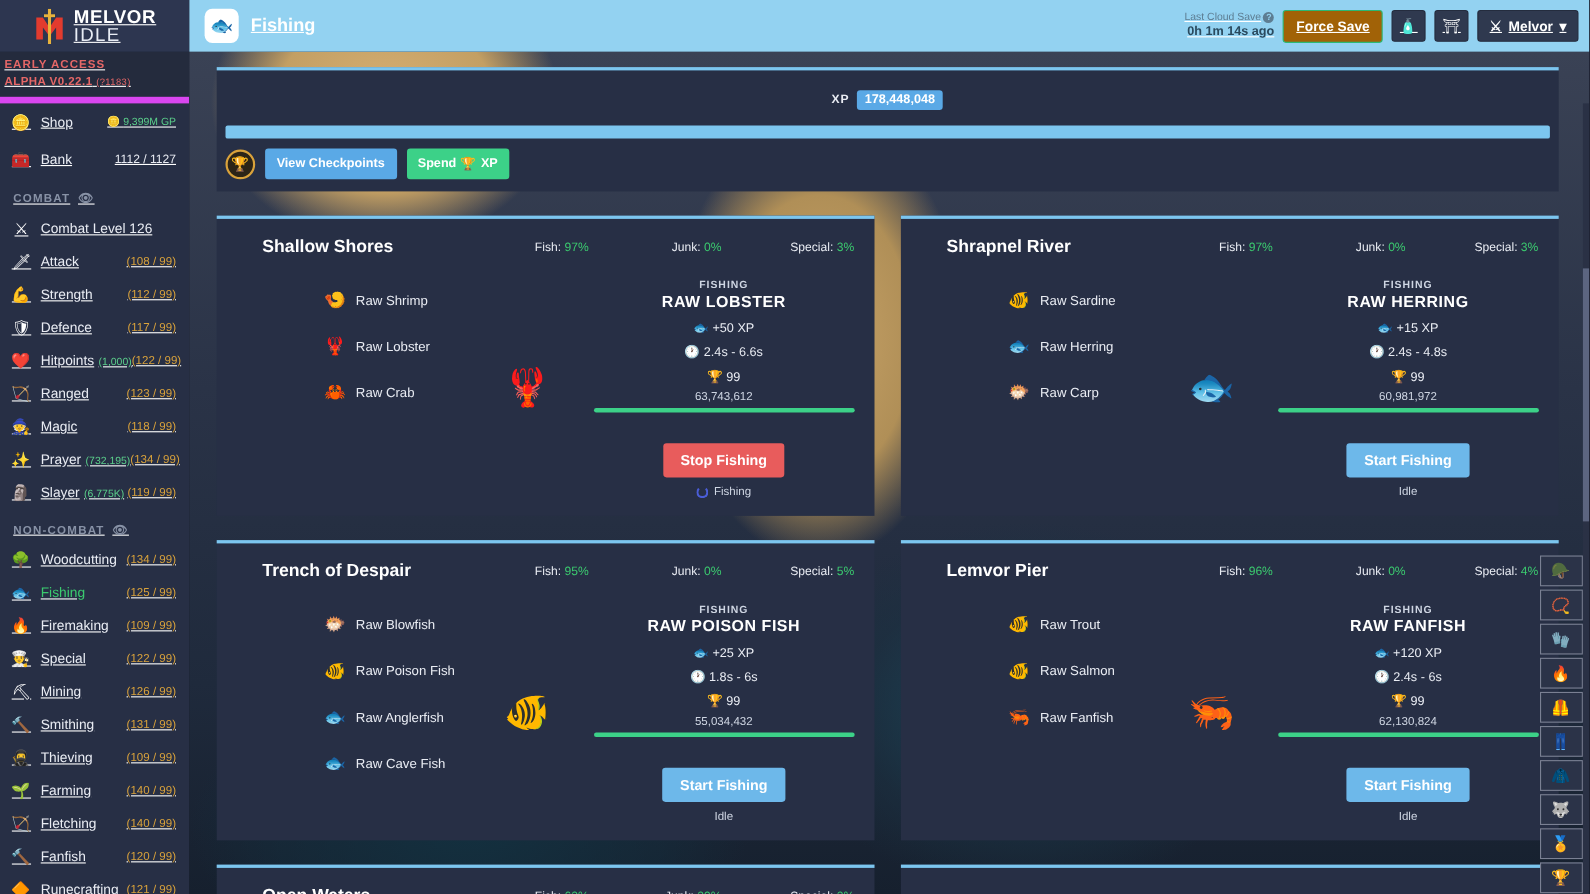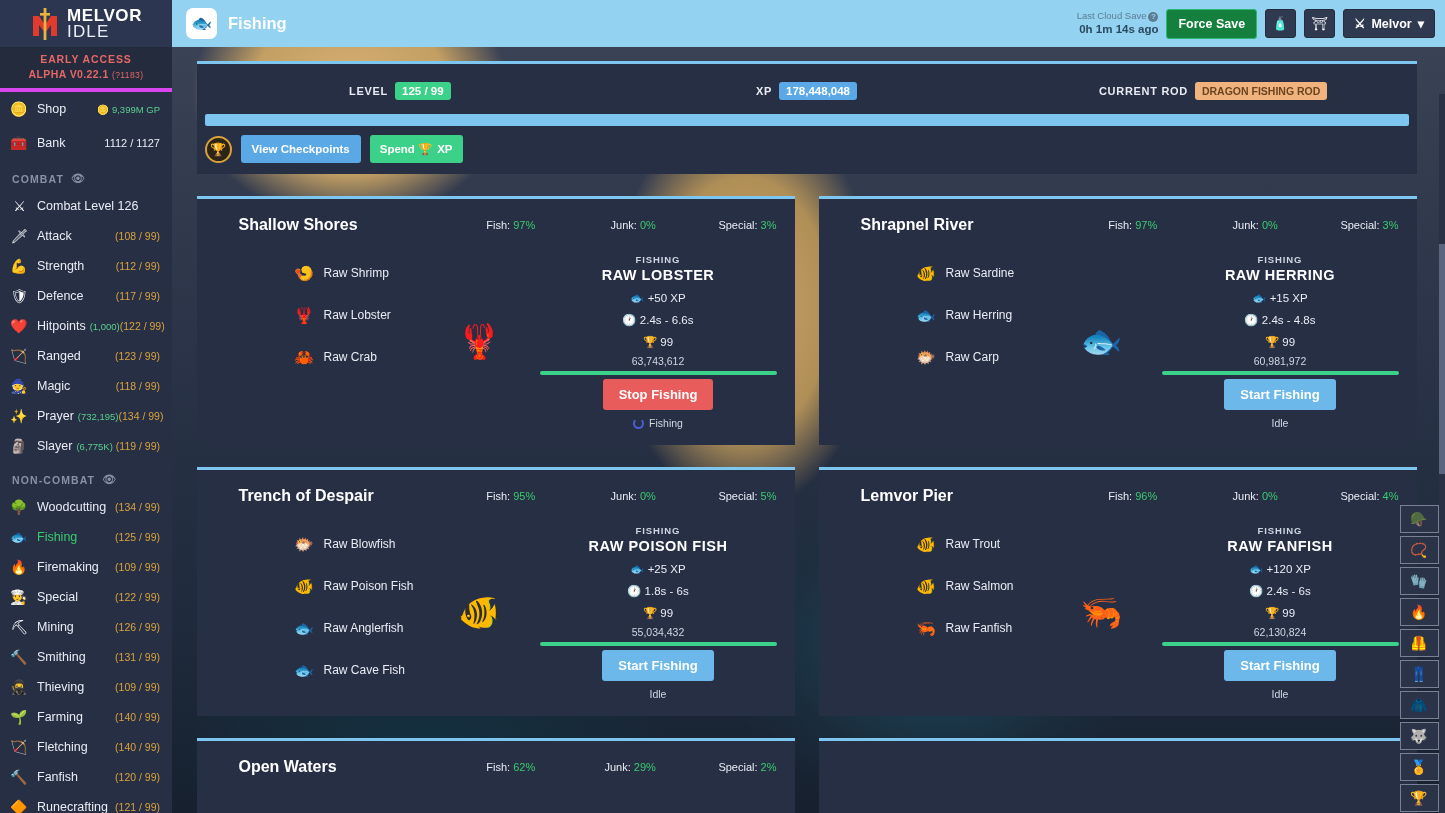--- a/index.html
+++ b/index.html
@@ -4,21 +4,21 @@
 <title>Melvor Idle - Fishing</title>
 <style>
   * { box-sizing: border-box; margin: 0; padding: 0; }
   html, body {
     width: 1445px; height: 813px;
     overflow: hidden;
     background: #1c2130;
     font-family: "Liberation Sans", sans-serif;
     color: #fff;
   }
-  .app { position: relative; width: 1445px; height: 646px; display: flex; }
+  .app { position: relative; width: 1445px; height: 646px; display: flex; text-decoration: underline; }
 
   
   .sidebar {
     width: 172px; height: 813px;
     background: #272f45;
     flex: 0 0 172px;
     position: relative;
     overflow: hidden;
   }
   .brand {
@@ -38,22 +38,21 @@
     font-size: 17px; font-weight: bold; letter-spacing: 0.6px; color: #fff;
     display: block;
   }
   .brand-text .l2 {
     font-size: 17px; font-weight: 300; letter-spacing: 1.2px; color: #e9edf5;
     display: block;
   }
   .version-block {
     background: #242b3d;
     padding: 6px 4px 8px;
-    text-align: center;
-    border-bottom: 4px solid #d946ef;
+    border-bottom: 6px solid #d946ef;
   }
   .version-block .ea {
     color: #e56767; font-size: 10.5px; font-weight: bold; letter-spacing: 0.9px;
     display: block; margin-bottom: 3px;
   }
   .version-block .ver {
     color: #e56767; font-size: 10.5px; font-weight: bold; letter-spacing: 0.4px;
     display: block;
   }
   .version-block .ver .hash { font-size: 8.5px; font-weight: normal; }
@@ -106,21 +105,21 @@
   .topbar-right { margin-left: auto; display: flex; align-items: center; gap: 8px; }
   .cloud { text-align: right; line-height: 1.25; }
   .cloud .c1 { font-size: 9.5px; color: #5d7d92; display: block; }
   .cloud .c1 .q {
     display: inline-block; width: 10px; height: 10px; border-radius: 50%;
     background: #5d7d92; color: #93d2f1; font-size: 8px; text-align: center;
     line-height: 10px; margin-left: 2px; font-weight: bold;
   }
   .cloud .c2 { font-size: 11.5px; color: #2a4a5e; font-weight: bold; display: block; }
   .btn-force {
-    background: #15803d; color: #fff; font-size: 12.5px; font-weight: bold;
+    background: #a16207; color: #fff; font-size: 12.5px; font-weight: bold;
     border: 1px solid #2bb873; border-radius: 3px; padding: 7px 11px; cursor: pointer;
   }
   .btn-sq {
     background: #2f394f; border: 1px solid #242c3e; border-radius: 3px;
     width: 31px; height: 29px; display: flex; align-items: center; justify-content: center;
     font-size: 13px; cursor: pointer;
   }
   .btn-user {
     background: #2f394f; border: 1px solid #242c3e; border-radius: 3px;
     height: 29px; display: flex; align-items: center; gap: 6px;
@@ -227,21 +226,21 @@
     position: relative;
   }
   .mastery-col { flex: 1; text-align: center; padding-top: 2px; }
   .m-kicker { font-size: 9.5px; font-weight: bold; letter-spacing: 0.9px; color: #cfd6e3; }
   .m-title { font-size: 14.5px; font-weight: bold; letter-spacing: 0.5px; margin-top: 2px; color: #fff; }
   .m-line { font-size: 11.5px; color: #e9ecf3; margin-top: 8px; }
   .m-line .gi { margin-right: 3px; }
   .m-xpnum { font-size: 10.5px; color: #cfd6e3; margin-top: 6px; }
   .m-bar { height: 4px; background: #3cd188; border-radius: 2px; margin-top: 4px; }
   .act-btn {
-    margin-top: 4px; border: none; border-radius: 3px; cursor: pointer;
+    margin-top: 28px; border: none; border-radius: 3px; cursor: pointer;
     font-size: 13px; font-weight: bold; color: #fff; padding: 8px 16px;
   }
   .act-btn.stop { background: #e85c5c; }
   .act-btn.start { background: #6db8ea; }
   .act-status {
     margin-top: 7px; font-size: 10.5px; color: #cfd6e3;
     display: flex; align-items: center; justify-content: center; gap: 5px;
   }
   .spinner {
     width: 11px; height: 11px; border-radius: 50%;
@@ -451,30 +450,22 @@
       </div>
     </header>
 
     <div class="content">
       <div class="bg-art"></div>
       <div class="content-inner">
 
         <section class="xp-banner">
           <div class="xp-stats">
             <div class="xp-cell">
-              <span class="k">LEVEL</span>
-              <span class="pill green">125 / 99</span>
-            </div>
-            <div class="xp-cell">
               <span class="k">XP</span>
               <span class="pill blue">178,448,048</span>
-            </div>
-            <div class="xp-cell">
-              <span class="k">CURRENT ROD</span>
-              <span class="pill orange">DRAGON FISHING ROD</span>
             </div>
           </div>
           <div class="mastery-bar-top"></div>
           <div class="pool-row">
             <div class="pool-trophy">🏆</div>
             <button class="btn-check">View Checkpoints</button>
             <button class="btn-spend">
               <span>Spend</span>
               <span>🏆</span>
               <span>XP</span>

